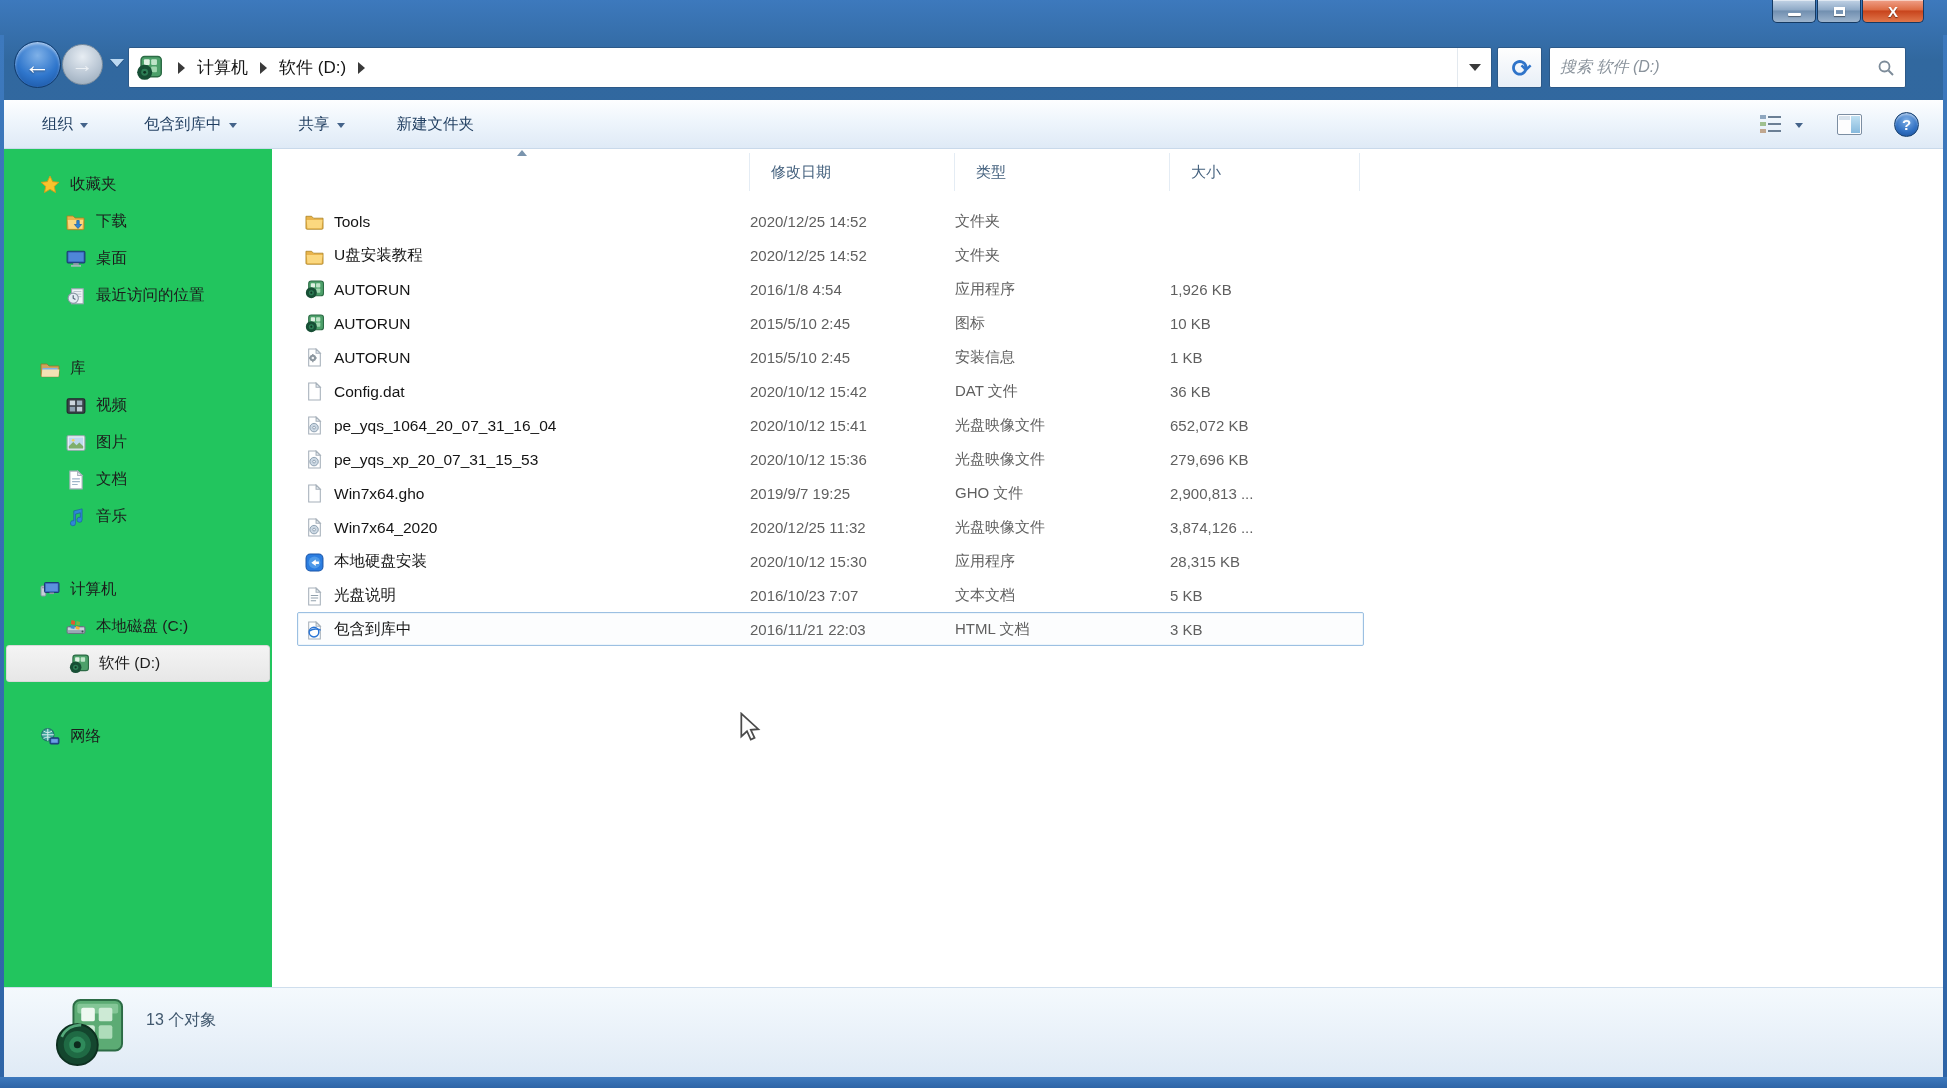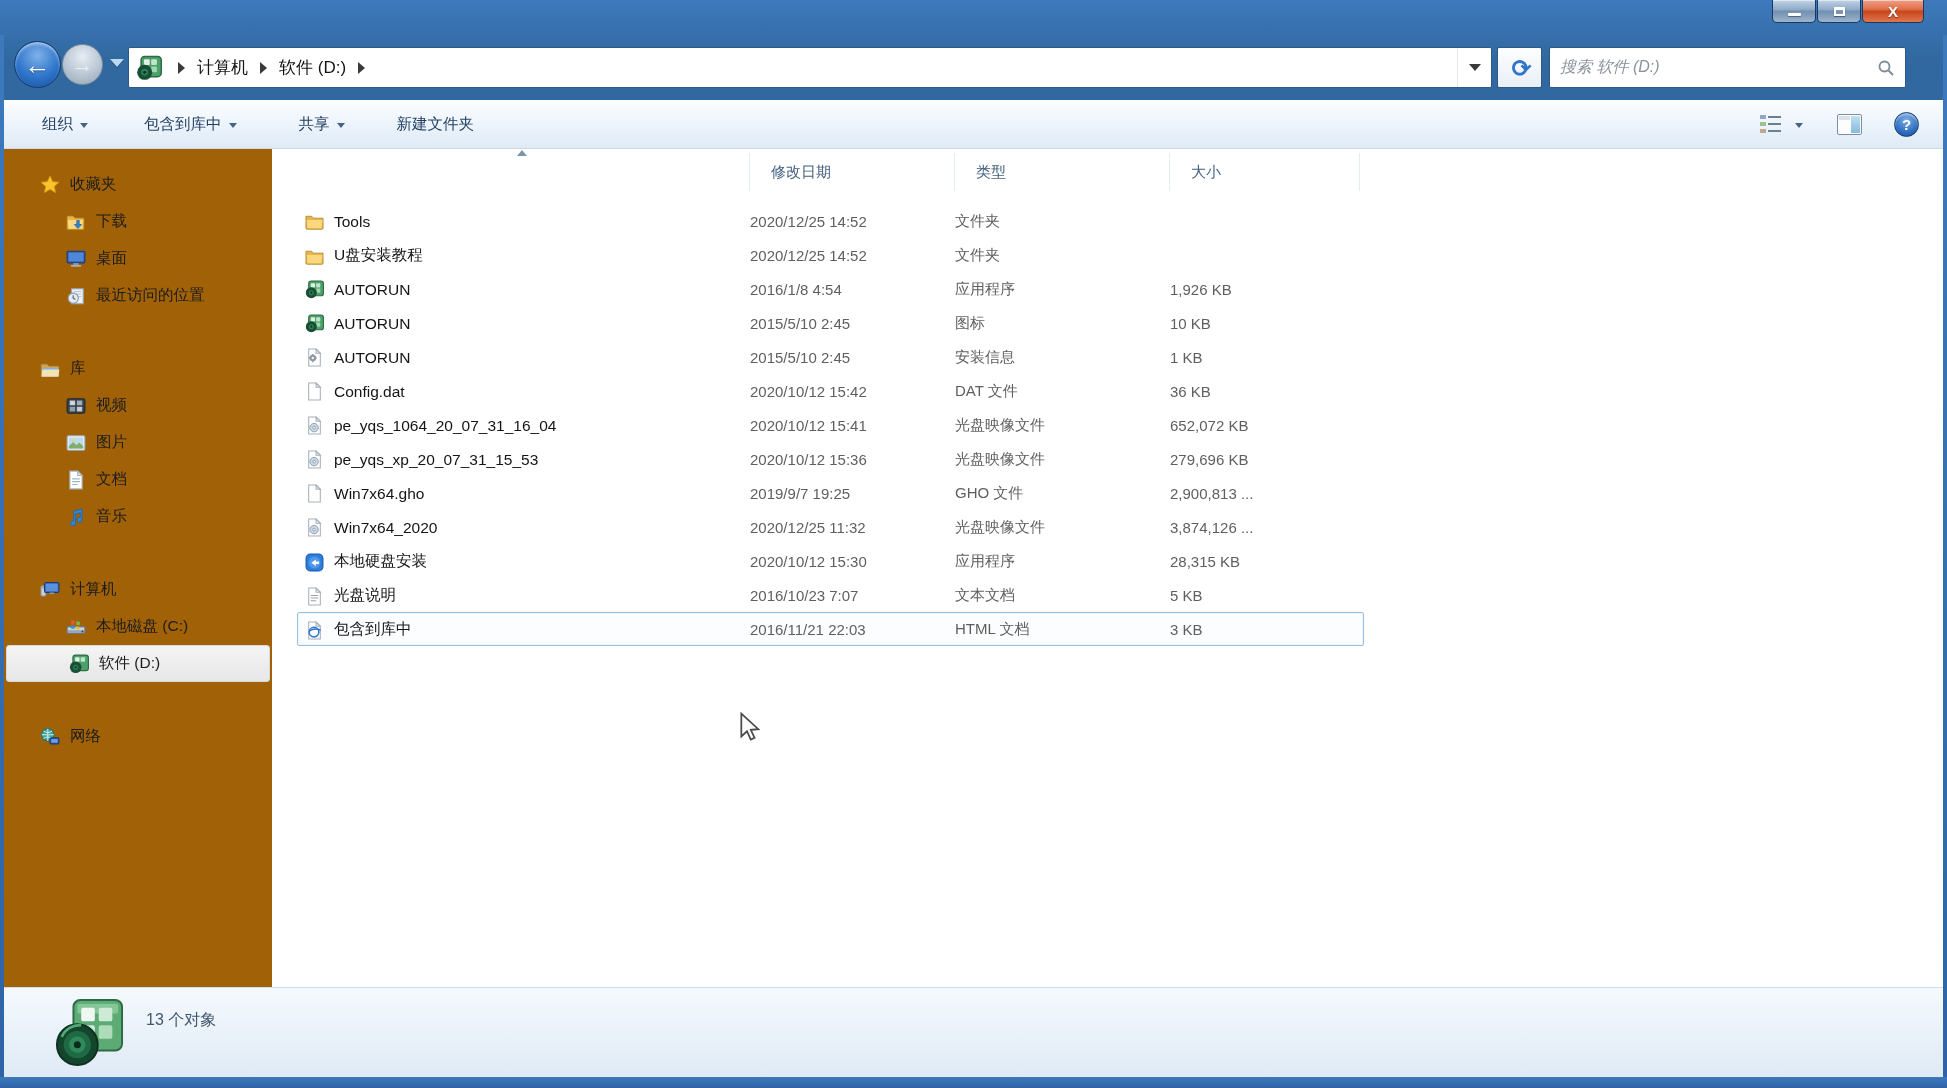--- a/index.html
+++ b/index.html
@@ -55,21 +55,21 @@
   .views-icon{width:24px;height:22px;}
   .preview-icon{width:25px;height:21px;border:1.5px solid #7c8ea2;background:#fdfdfe;border-radius:2px;position:relative;margin-left:34px;}
   .preview-icon::after{content:"";position:absolute;right:1px;top:1px;bottom:1px;width:9px;background:linear-gradient(#bfe0f2,#86b9dd);}
   .preview-icon::before{content:"";position:absolute;left:1px;right:11px;top:1px;height:4px;background:#d7e2ec;}
   .help-icon{width:25px;height:25px;border-radius:50%;margin-left:32px;
     background:radial-gradient(circle at 50% 32%,#7fb0e6 0,#2f6fc2 60%,#1a4a8e 100%);
     border:1px solid #16406f;color:#fff;font-weight:bold;font-size:15px;display:flex;align-items:center;justify-content:center;
     box-shadow:inset 0 2px 2px rgba(255,255,255,.5);}
   
   .mainarea{position:absolute;top:149px;left:4px;width:1939px;height:838px;background:#fff;}
-  .sidebar{position:absolute;left:0;top:0;width:268px;height:100%;background:#a16207;padding-top:17px;}
+  .sidebar{position:absolute;left:0;top:0;width:268px;height:100%;background:#22c55e;padding-top:17px;}
   .side-item{position:relative;height:37px;display:flex;align-items:center;font-size:15.5px;color:#1c1c1c;cursor:default;}
   .side-item .sicon{width:20px;height:20px;flex:none;margin-right:10px;}
   .side-item.lvl0{padding-left:36px;}
   .side-item.lvl1{padding-left:62px;}
   .side-item.selected{background:linear-gradient(180deg,#f4f4f4,#e7e7e7);border:1px solid #d9d9d9;border-radius:3px;
     margin:0 2px;}
   .side-gap{height:36px;}
   
   .listpane{position:absolute;left:268px;top:0;right:0;height:100%;}
   .colheads{position:absolute;top:0;left:0;right:0;height:46px;}

